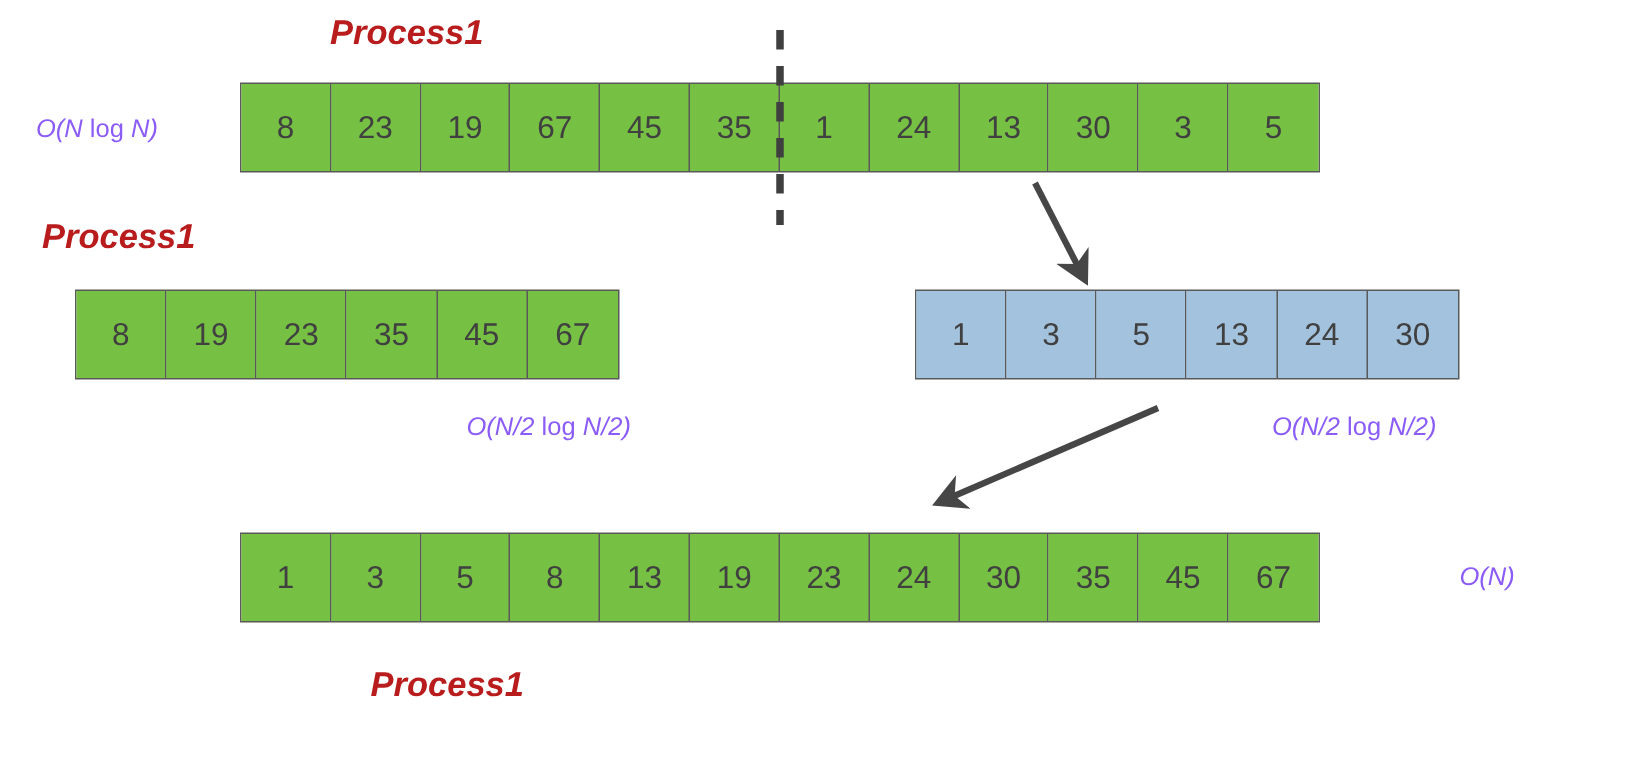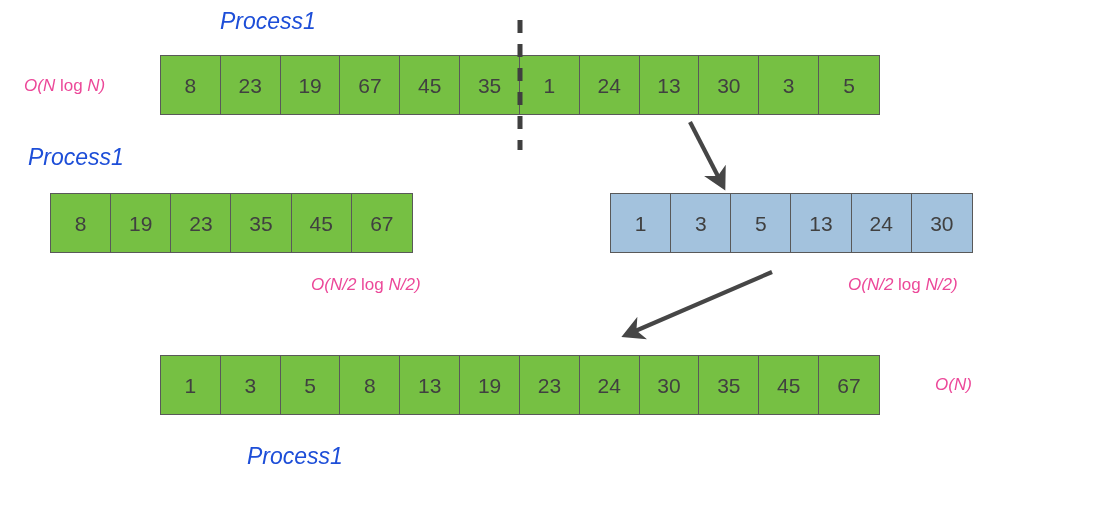--- a/index.html
+++ b/index.html
@@ -16,34 +16,34 @@
     width: 1099px;
     height: 517px;
     background: #ffffff;
     overflow: hidden;
   }
 
   
   .proc-title {
     position: absolute;
     font-family: "Liberation Sans", sans-serif;
-    font-weight: normal;
+    font-weight: bold;
     font-style: italic;
     font-size: 23px;
-    color: #1d4ed8;
+    color: #b91c1c;
     white-space: nowrap;
     letter-spacing: 0px;
   }
 
   
   .complexity {
     position: absolute;
     font-family: "Liberation Sans", sans-serif;
     font-size: 17px;
-    color: #ec4899;
+    color: #8b5cf6;
     white-space: nowrap;
   }
   .complexity .it { font-style: italic; }
   .complexity .up { font-style: normal; }
 
   
   .array {
     position: absolute;
     display: flex;
     box-sizing: border-box;
@@ -91,21 +91,21 @@
   </div>
 
   <div class="complexity" style="left:311px; top:275px;">
     <span class="it">O(</span><span class="it">N/2</span><span class="up"> log </span><span class="it">N/2</span><span class="it">)</span>
   </div>
 
   <div class="complexity" style="left:848px; top:275px;">
     <span class="it">O(</span><span class="it">N/2</span><span class="up"> log </span><span class="it">N/2</span><span class="it">)</span>
   </div>
 
-  <div class="complexity" style="left:935px; top:375px;">
+  <div class="complexity" style="left:973px; top:375px;">
     <span class="it">O(</span><span class="it">N</span><span class="up"></span><span class="it"></span><span class="it">)</span>
   </div>
 
   <div class="array green" id="arr-unsorted" style="left:160px; top:55px; width:720px; height:60px;">
       <div class="cell" style="width: 8.33333%;">8</div>
       <div class="cell" style="width: 8.33333%;">23</div>
       <div class="cell" style="width: 8.33333%;">19</div>
       <div class="cell" style="width: 8.33333%;">67</div>
       <div class="cell" style="width: 8.33333%;">45</div>
       <div class="cell" style="width: 8.33333%;">35</div>

